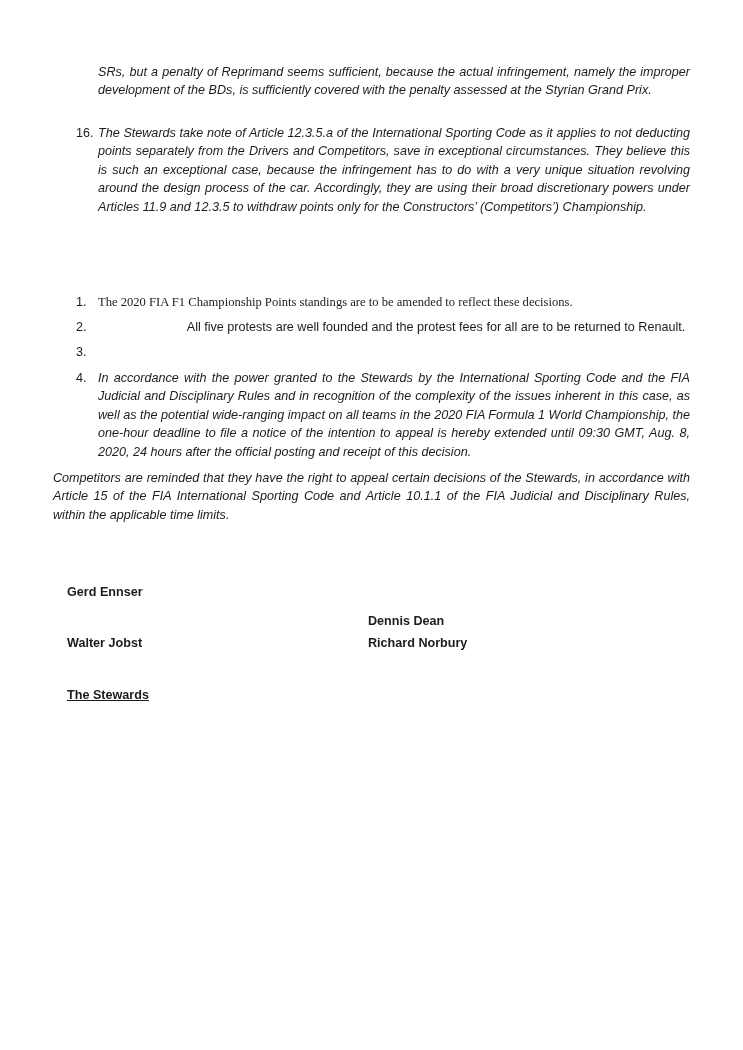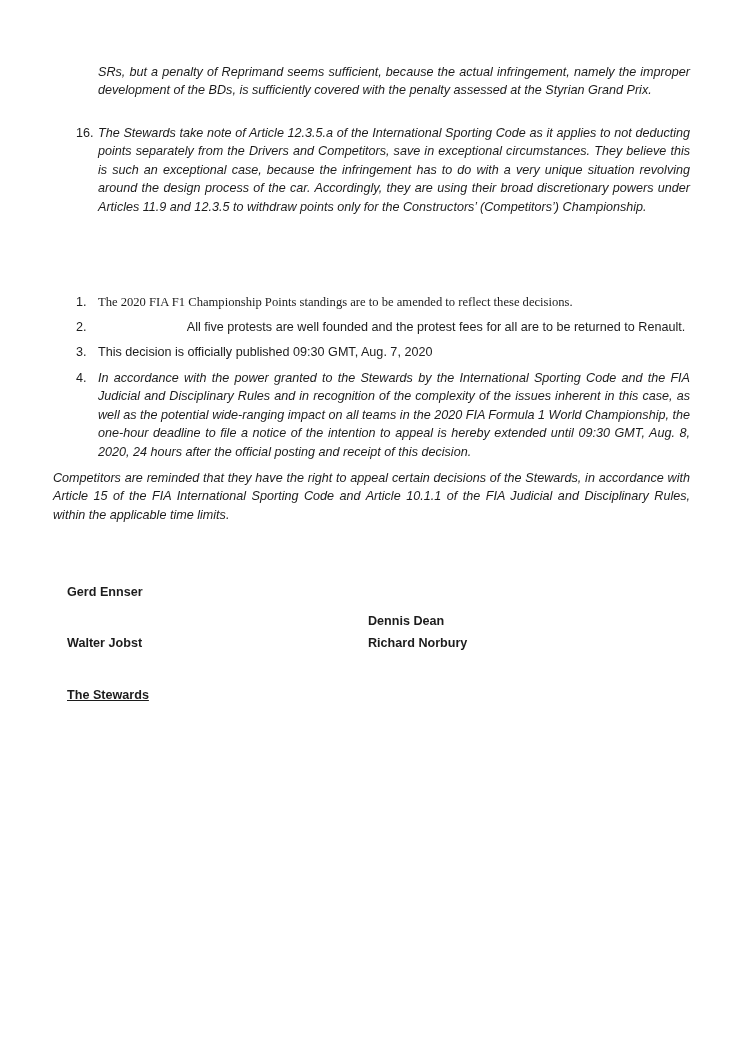--- a/index.html
+++ b/index.html
@@ -23,21 +23,20 @@
   <div class="p last-line-left" style="left:98px; top:124px; width:592px;">The Stewards take note of Article 12.3.5.a of the International Sporting Code as it applies to not deducting points separately from the Drivers and Competitors, save in exceptional circumstances. They believe this is such an exceptional case, because the infringement has to do with a very unique situation revolving around the design process of the car.  Accordingly, they are using their broad discretionary powers under Articles 11.9 and 12.3.5 to withdraw points only for the Constructors’ (Competitors’) Championship.</div>
 
 
   <div class="num" style="left:76px; top:293px;">1.</div>
   <div class="p" style="left:98px; top:293px; width:600px; text-align:left;font-family:Liberation Serif, serif;">The 2020 FIA F1 Championship Points standings are to be amended to reflect these decisions.</div>
 
   <div class="num" style="left:76px; top:318px;">2.</div>
   <div class="p" style="left:98px; top:318px; width:600px; text-align:center;margin-left:38px;">All five protests are well founded and the protest fees for all are to be returned to Renault.</div>
 
   <div class="num" style="left:76px; top:343px;">3.</div>
-  <div class="p" style="left:98px; top:343px; width:600px; text-align:left;">This decision is officially published 09:30 GMT, Aug. 7, 2020</div>
 
   <div class="num" style="left:76px; top:369px;">4.</div>
   <div class="p last-line-left" style="left:98px; top:369px; width:592px;">In accordance with the power granted to the Stewards by the International Sporting Code and the FIA Judicial and Disciplinary Rules and in recognition of the complexity of the issues inherent in this case, as well as the potential wide-ranging impact on all teams in the 2020 FIA Formula 1 World Championship, the one-hour deadline to file a notice of the intention to appeal is hereby extended until 09:30 GMT, Aug. 8, 2020, 24 hours after the official posting and receipt of this decision.</div>
 
   <div class="p last-line-left" style="left:53px; top:469px; width:637px;">Competitors are reminded that they have the right to appeal certain decisions of the Stewards, in accordance with Article 15 of the FIA International Sporting Code and Article 10.1.1 of the FIA Judicial and Disciplinary Rules, within the applicable time limits.</div>
 
   <div class="sig" style="left:53px; top:583px;">Gerd Ennser</div>
   <div class="sig" style="left:354px; top:612px;">Dennis Dean</div>
   <div class="sig" style="left:53px; top:634px;">Walter Jobst</div>
   <div class="sig" style="left:354px; top:634px;">Richard Norbury</div>

